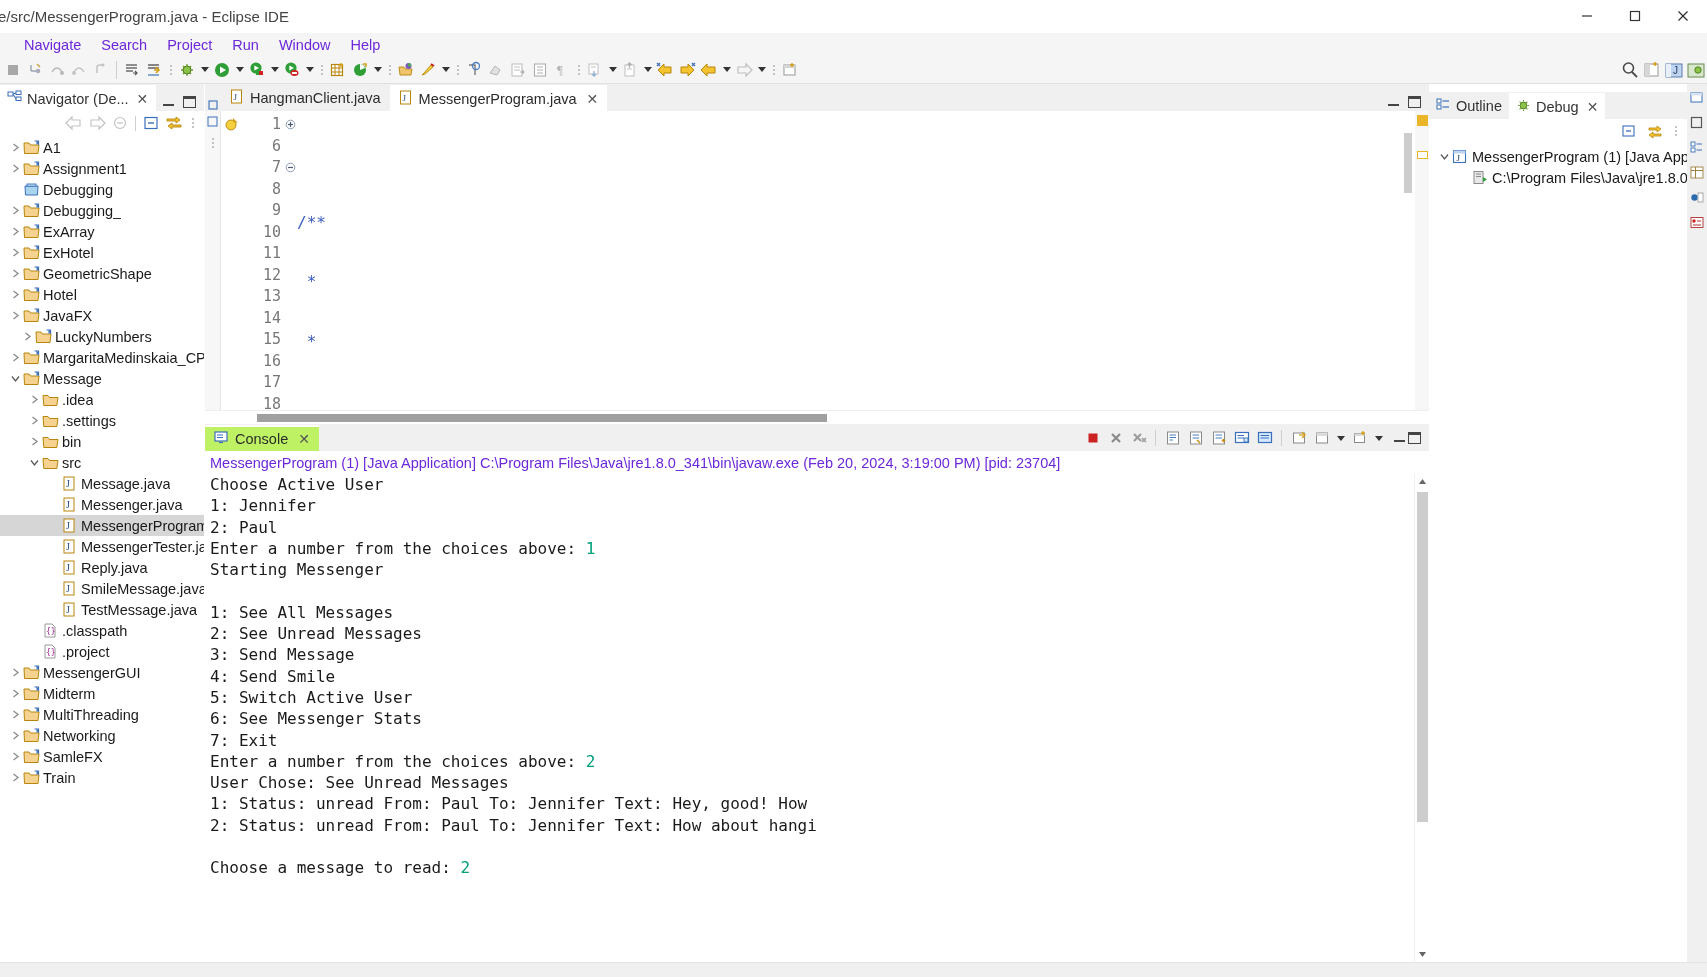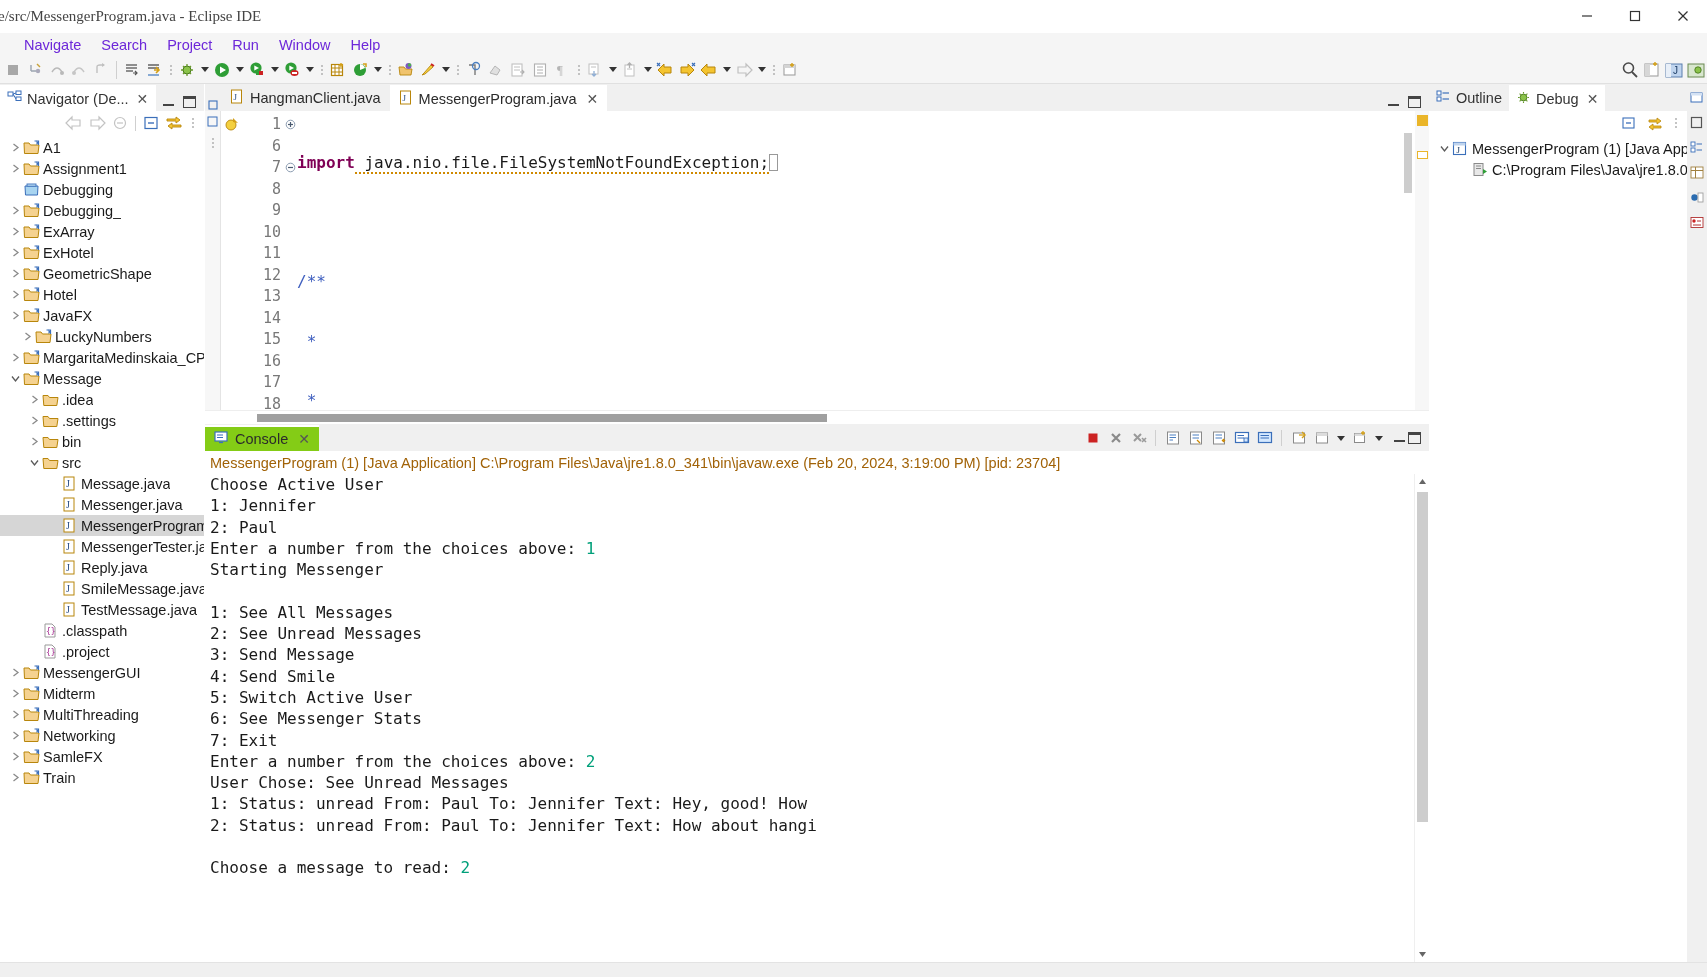--- a/index.html
+++ b/index.html
@@ -9,21 +9,20 @@
     background: #ffffff;
     font-family: "Liberation Sans", sans-serif;
     overflow: hidden;
   }
   .app { position: relative; width: 1707px; height: 977px; background: #f0f0f0; }
 
   
   .titlebar {
     height: 33px; background: #ffffff; display: flex; align-items: center;
     border-bottom: 1px solid #ffffff;
-    font-family: Liberation Serif, serif;
   }
   .titlebar .title {
     font-size: 15px; color: #444; padding-left: 0px; white-space: nowrap;
     margin-left: -2px;
   }
   .winbtns { margin-left: auto; display: flex; height: 33px; }
   .winbtn {
     width: 48px; height: 33px; display: flex; align-items: center; justify-content: center;
     color: #333; font-size: 14px;
   }
@@ -111,39 +110,39 @@
   .edmark { width: 14px; background: #f7f7f7; position: relative; }
   .edmark .m1 { position:absolute; right:1px; top:4px; width:11px; height:11px; background:#eab529; }
   .edmark .m2 { position:absolute; right:1px; top:40px; width:11px; height:8px; border:1.5px solid #eab529; background:#fff; }
   .edhscroll { height: 14px; background: #fff; border-top: 1px solid #eee; position: relative; }
   .edhscroll .thumb { position: absolute; top: 3px; left: 52px; width: 570px; height: 8px; background: #a0a0a0; }
 
   
   .console { flex: 1; display: flex; flex-direction: column; background: #f0f0f0; }
   .contabbar { height: 27px; display: flex; align-items: flex-end; }
   .contab { height: 26px; display: flex; align-items: center; gap: 6px; padding: 0 9px;
-            font-size: 14.5px; color: #2b2b2b; background: #84cc16; border-top: 2px solid #fff; margin-top: 24px; }
+            font-size: 14.5px; color: #2b2b2b; background: #bef264; border-top: 2px solid #fff; margin-top: 24px; }
   .conctrl { margin-left: auto; display: flex; align-items: center; gap: 2px; padding: 0 8px 2px 0; }
   .conctrl .tb { width: 21px; height: 21px; }
   .csep { width: 1px; height: 16px; background: #cfcfcf; margin: 0 4px; }
   .conbody { flex: 1; background: #fff; display: flex; flex-direction: column; min-height: 0; }
-  .conhead { font-size: 14.5px; color: #a16207; padding: 4px 0 3px 5px; white-space: nowrap; }
+  .conhead { font-size: 14.5px; color: #6d28d9; padding: 4px 0 3px 5px; white-space: nowrap; }
   .conarea { flex: 1; display: flex; min-height: 0; gap: 34px; }
   .context { flex: 1; font-family: "DejaVu Sans Mono", monospace; font-size: 16px;
              color: #1a1a1a; padding-left: 5px; white-space: pre; overflow: hidden; line-height: 21.3px; }
   .userin { color: #00a07a; }
   .conscroll { width: 15px; background: #fff; border-left: 1px solid #efefef; position: relative; }
   .conscroll .up, .conscroll .dn { position: absolute; left: 0; width: 15px; height: 15px;
       display: flex; align-items: center; justify-content: center; }
   .conscroll .up { top: 0; } .conscroll .dn { bottom: 0; }
   .conscroll .thumb { position: absolute; top: 18px; left: 2px; width: 11px; height: 330px; background: #cdcdcd; }
 
   
   .rightpane { width: 258px; background: #fff; display: flex; flex-direction: column; }
-  .rtabbar { height: 27px; background: #f0f0f0; display: flex; align-items: flex-end; }
+  .rtabbar { height: 27px; background: #f0f0f0; display: flex; align-items: flex-end; margin-top: 8px; }
   .rtab { height: 26px; display: flex; align-items: center; gap: 5px; padding: 0 7px;
           font-size: 14.5px; color: #333; background: #f0f0f0; }
   .rtab.active { background: #fff; border-top: 2px solid #fff; }
   .rtoolbar { height: 24px; background: #fff; display: flex; align-items: center;
               justify-content: flex-end; gap: 4px; padding-right: 6px; }
   .rtree { flex: 1; font-size: 14.5px; color: #1a1a1a; padding-top: 3px; overflow: hidden; }
 
   
   .iconstrip { width: 20px; background: #f0f0f0; display: flex; flex-direction: column;
                align-items: center; padding-top: 4px; gap: 7px; }
@@ -999,21 +998,20 @@
               <div class="fold"></div>
               <div class="fold"></div>
               <div class="fold"></div>
               <div class="fold"></div>
               <div class="fold"></div>
               <div class="fold"></div>
               <div class="fold"></div>
               <div class="fold"></div>
             </div>
           <div class="code">
-            <div class="cline"><span class="kw">import</span><span class="spell"> java.nio.file.FileSystemNotFoundException;</span><span class="caret"></span></div>
             <div class="cline">&nbsp;</div>
             <div class="cline cm">/**</div>
             <div class="cline cm"> *</div>
             <div class="cline cm"> *</div>
             
             
             
             
             
             

